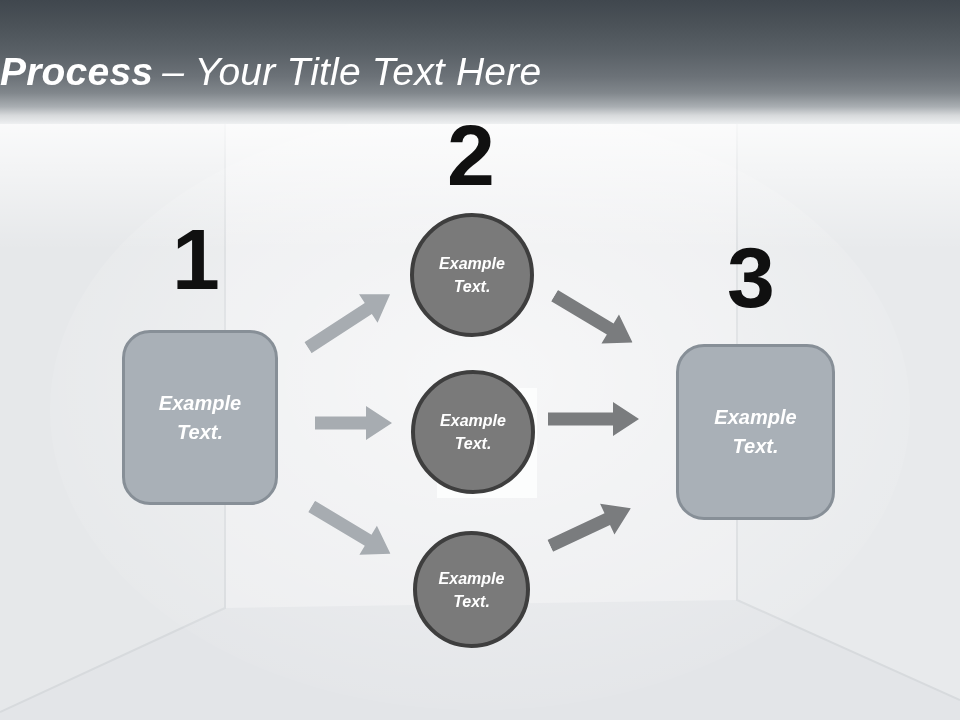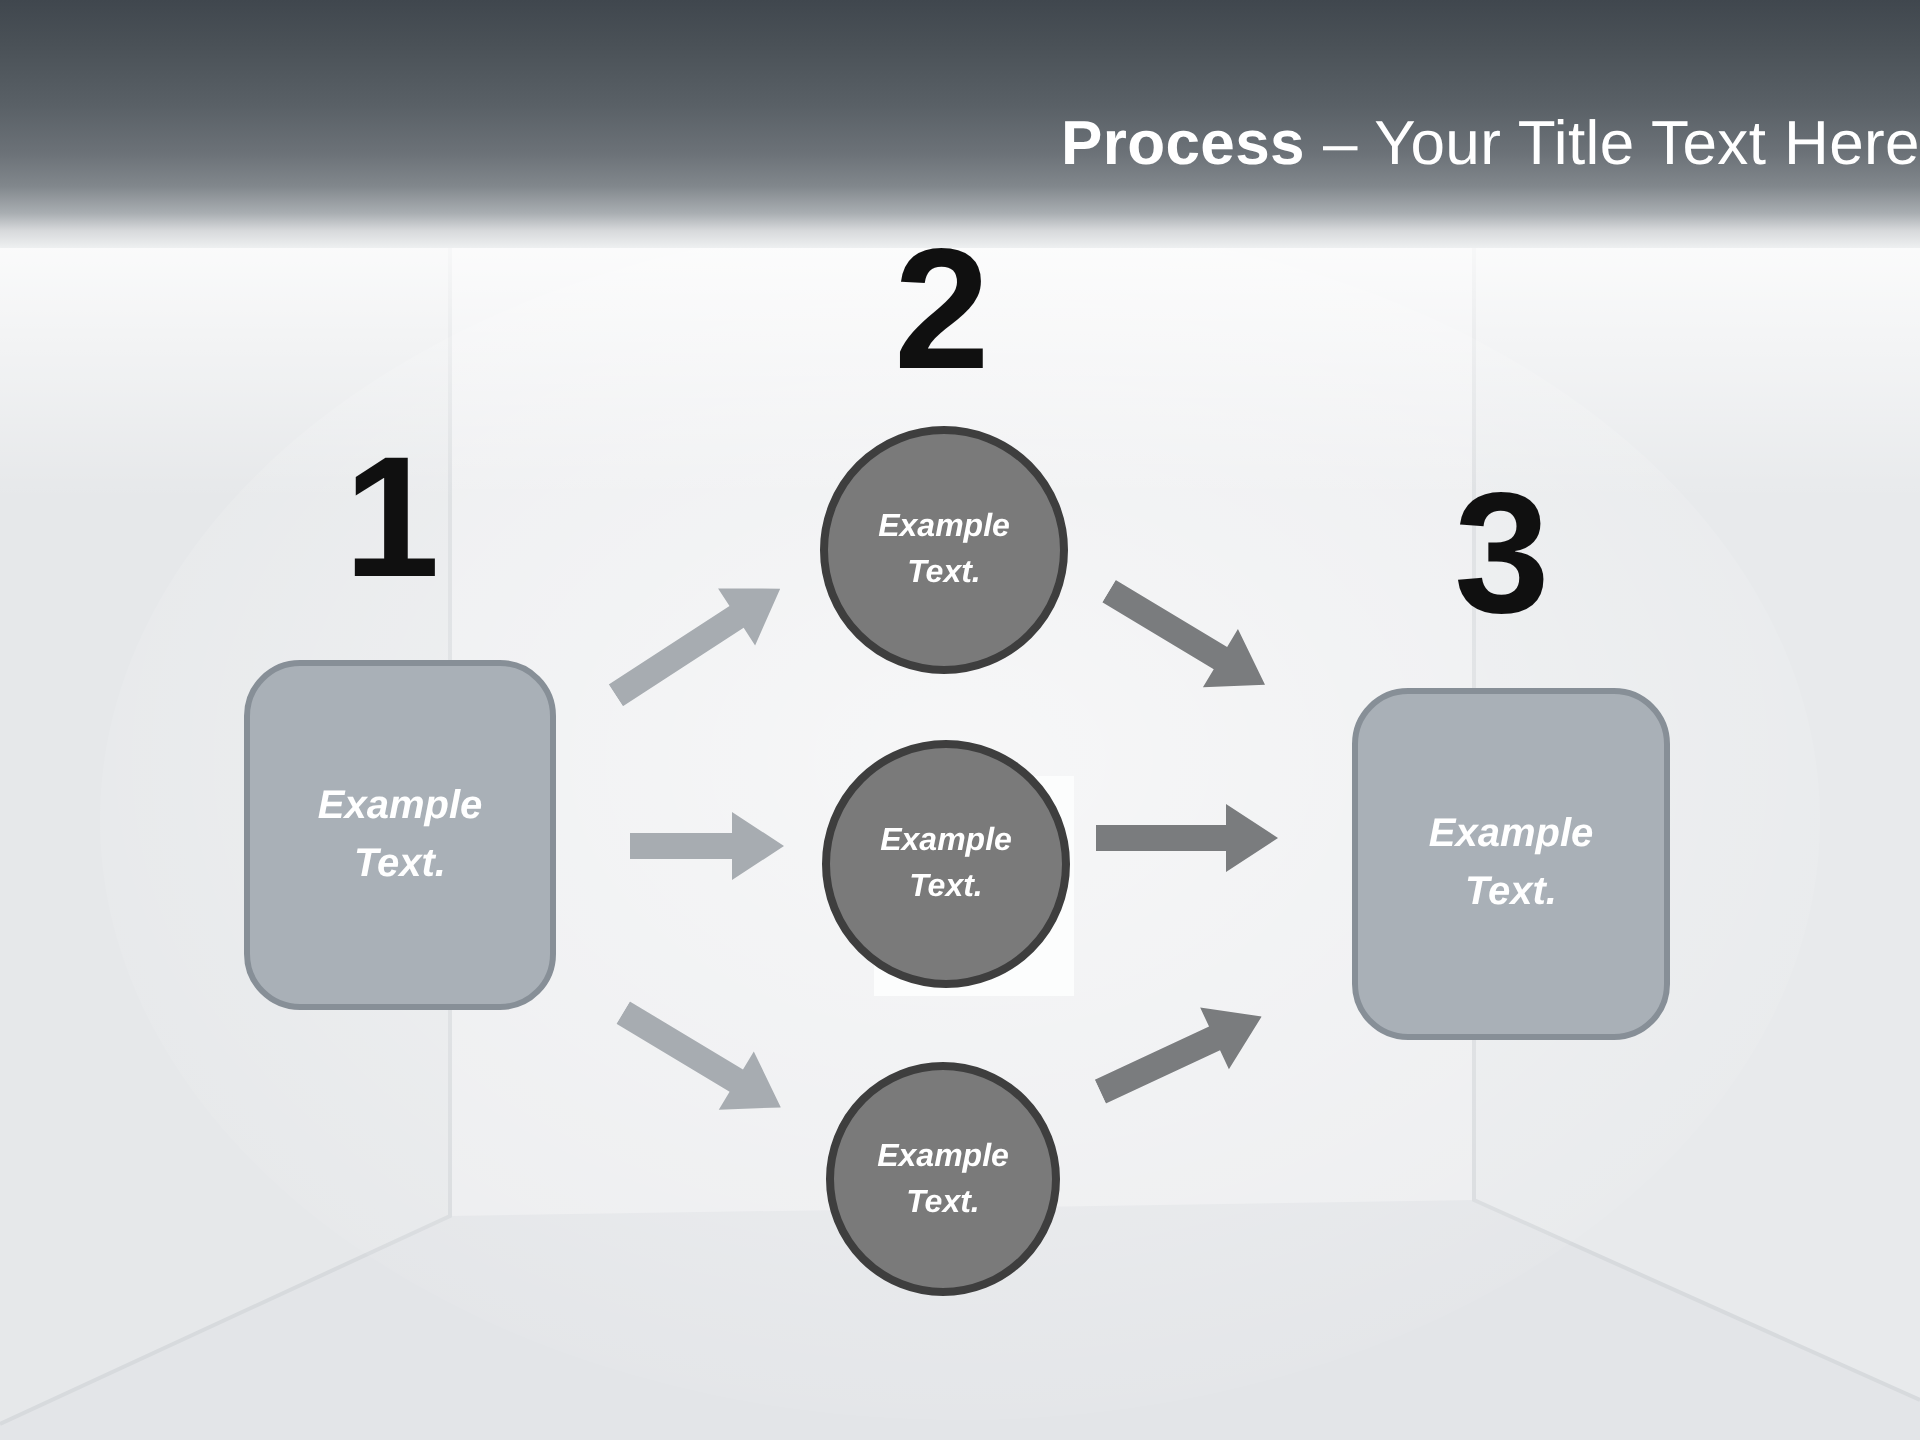--- a/index.html
+++ b/index.html
@@ -12,22 +12,22 @@
 
   
   .header {
     position:absolute; left:0; top:0; width:960px; height:124px;
     background:linear-gradient(180deg,
       #40474e 0%, #4a5157 18%, #596066 42%, #6c7278 62%,
       #81878c 75%, #a9aeb2 86%, #d7d9db 93%, #eef0f1 100%);
   }
   .title {
     position:absolute; left:0; top:54px; width:100%;
-    text-align:right; color:#ffffff; font-size:31px; line-height:36px;
-    letter-spacing:0.2px; white-space:nowrap;
+    text-align:left; color:#ffffff; font-size:39px; line-height:36px;
+    letter-spacing:0.2px; white-space:nowrap;font-style:italic;
   }
   .title .bold  { font-weight:700; }
   .title .light { font-weight:400; margin-left:9px; }
 
   
   .step-number {
     position:absolute; font-size:86px; font-weight:700; color:#101010; line-height:1;
   }
   .n1 { left:172px; top:216px; }
   .n2 { left:447px; top:112px; }

